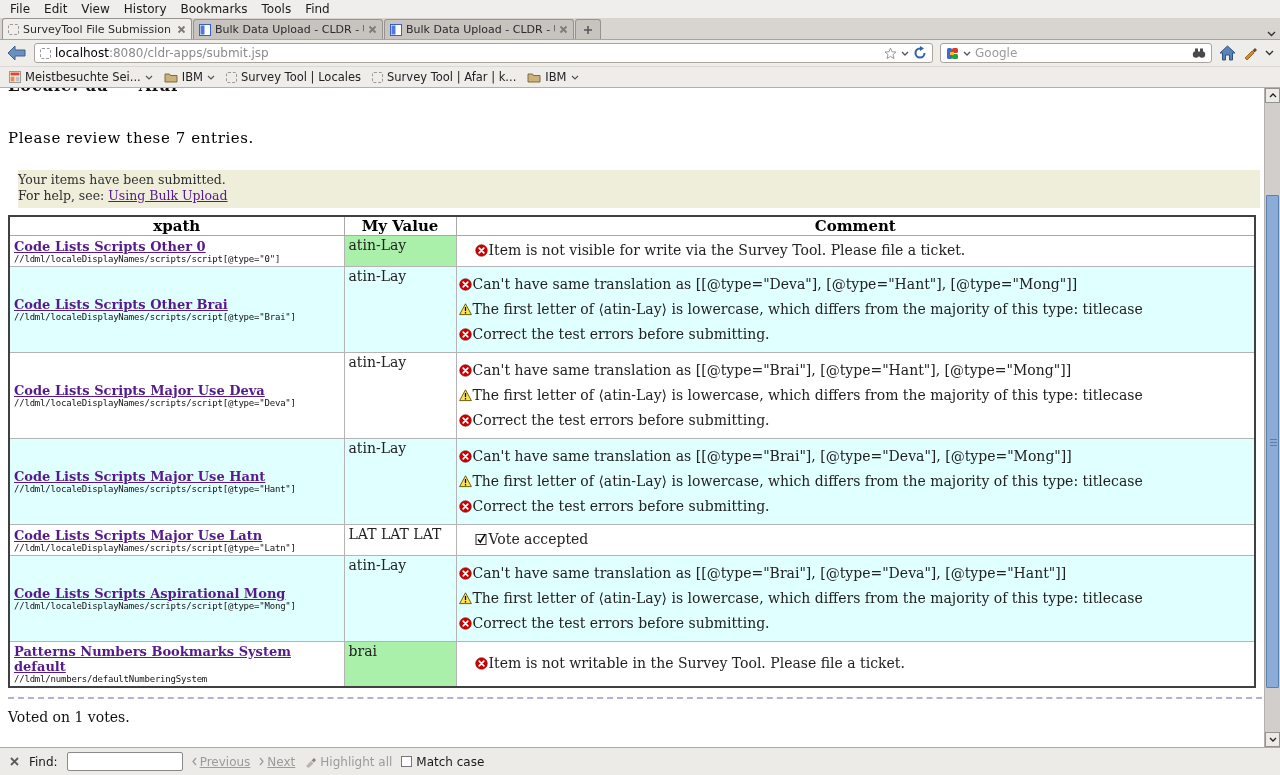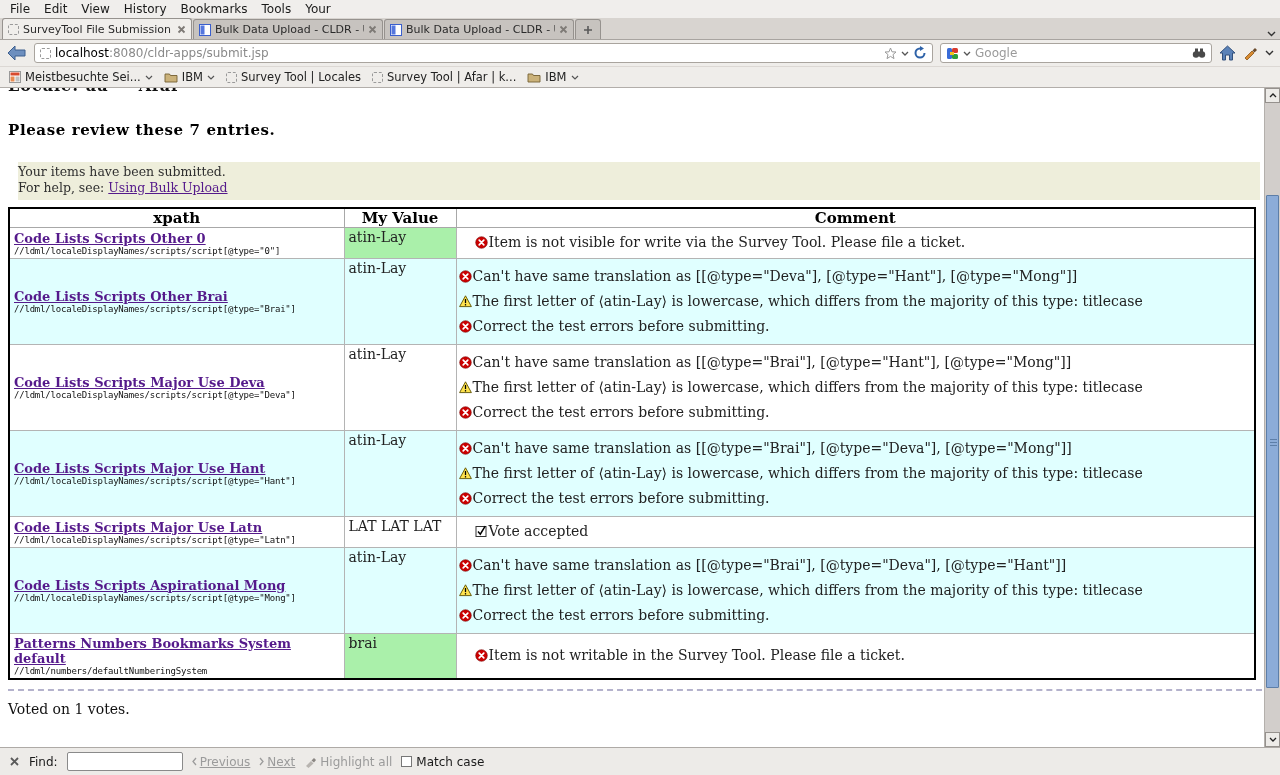--- a/index.html
+++ b/index.html
@@ -43,27 +43,27 @@
                   border-bottom:1px solid #b2aeaa; display:flex; align-items:center;
                   padding:0 5px; font-size:11.5px; color:#222; }
   .bookmark { display:flex; align-items:center; gap:4px; padding:0 7px 0 4px; height:100%; }
 
   
   .content { position:relative; height:659px; background:#fff; overflow:hidden;
              font-family:"DejaVu Serif", serif; padding-left:8px; }
   .clipped-title { height:7px; overflow:hidden; position:relative; }
   .clipped-title span { position:absolute; top:-12px; left:0; font-weight:bold;
                         font-size:16px; letter-spacing:1px; color:#111; }
-  .page-heading { font-size:15px; font-weight:bold; letter-spacing:0.6px;
-                  margin:26px 0 0 0; color:#000; }
+  .page-heading { font-size:15px; font-weight:normal; letter-spacing:0.6px;
+                  margin:34px 0 0 0; color:#000; }
   .notice { background:#eeeedb; margin:23px 20px 0 10px; padding:2px 8px 3px 0;
             font-size:12.5px; color:#2f2f2f; line-height:1.3; }
   .notice a { color:#551a8b; }
 
-  table.review { border-collapse:collapse; border:2px solid #000000; margin-top:7px;
+  table.review { border-collapse:collapse; border:2px solid #404040; margin-top:7px;
                  width:1246px; table-layout:fixed; }
   table.review th { font-size:15px; font-weight:bold; border:1px solid #a8a8a8;
                     padding:0 2px; background:#fff; text-align:center; }
   table.review td { border:1px solid #b4b4b4; font-size:14px; color:#222; }
   col.c-xpath { width:335px; } col.c-value { width:112px; } col.c-comment { width:799px; }
   tr.shade td { background:#e0ffff; }
   td.xpath-cell { vertical-align:middle; padding:2px 4px; }
   .xpath-link { font-weight:bold; font-size:13px; color:#551a8b; text-decoration:underline;
                 display:inline-block; }
   .xpath-path { font-family:"DejaVu Sans Mono", monospace; font-size:9px; color:#111;
@@ -102,21 +102,21 @@
 </head>
 <body>
 
 <div class="menubar">
     <span class="menu-item">File</span>
     <span class="menu-item">Edit</span>
     <span class="menu-item">View</span>
     <span class="menu-item">History</span>
     <span class="menu-item">Bookmarks</span>
     <span class="menu-item">Tools</span>
-    <span class="menu-item">Your</span>
+    <span class="menu-item">Find</span>
   </div>
 
 <div class="tabbar">
   <span class="tab-strip" style="display:flex;align-items:flex-end;">
       <span class="tab active">
         <span class="fav-placeholder"></span>
         <span class="tab-title">SurveyTool File Submission | ...</span>
         <svg width="9" height="9" viewBox="0 0 9 9" style="flex:none;">
           <path d="M1.5 1.5 L7.5 7.5 M7.5 1.5 L1.5 7.5" stroke="#7e7a76" stroke-width="1.8"></path>
         </svg>

